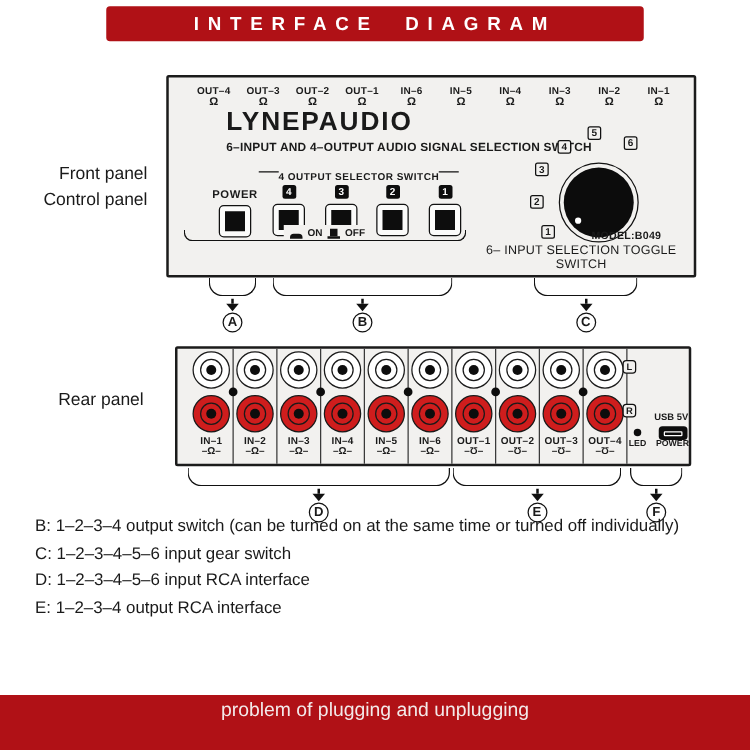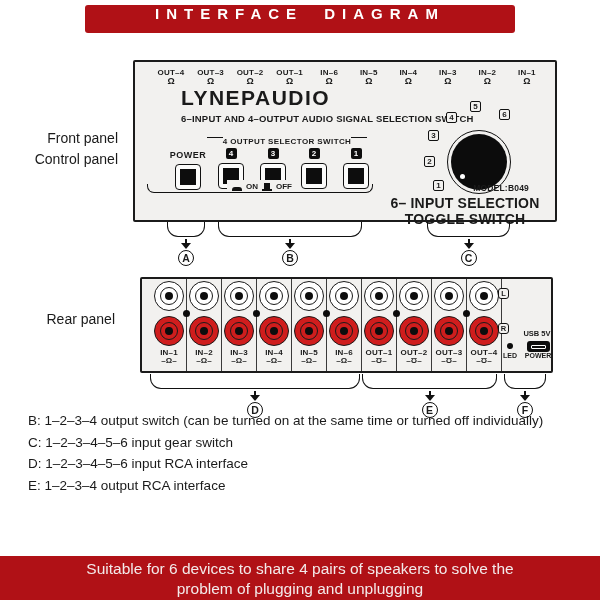--- a/index.html
+++ b/index.html
@@ -4,21 +4,21 @@
 <style>
   * { margin:0; padding:0; box-sizing:border-box; }
   html,body { background:#ffffff; }
   body { font-family:"Liberation Sans", sans-serif; color:#1a1a1a; }
   #stage { position:relative; width:600px; height:600px; background:#ffffff; overflow:hidden; }
 
   
   .banner-top {
     position:absolute; left:85px; top:5px; width:430px; height:28px;
     background:#b01116; border-radius:3px; color:#fff;
-    display:flex; align-items:flex-start; justify-content:center;
+    display:flex; align-items:center; justify-content:center;
     font-size:15px; font-weight:bold; letter-spacing:7px; word-spacing:10px;
   }
   .banner-bottom {
     position:absolute; left:0; top:556px; width:600px; height:44px;
     background:#b01116; color:#f3eaea; text-align:center;
     font-size:15.5px; line-height:20px; padding-top:3px;
   }
 
   
   .side-label { position:absolute; text-align:right; font-size:14px; line-height:21px; }
@@ -67,21 +67,21 @@
   .knob { position:absolute; left:312px; top:68px; width:64px; height:64px; border-radius:50%;
           border:1.5px solid #111; background:#f2f1ef; display:flex; align-items:center; justify-content:center; }
   .knob-inner { width:56px; height:56px; border-radius:50%; background:#0c0c0c; position:relative; }
   .knob-dot { position:absolute; left:9px; bottom:11px; width:5px; height:5px; border-radius:50%; background:#fff; }
 
   .keycap { position:absolute; width:11px; height:11px; border:1px solid #111; border-radius:2px; background:#f2f1ef;
             font-size:8px; font-weight:bold; display:flex; align-items:center; justify-content:center; }
 
   .fp-model { position:absolute; right:26px; top:121px; font-size:8.5px; font-weight:bold; letter-spacing:0.2px; }
   .fp-caption { position:absolute; left:240px; top:133px; width:180px; text-align:center;
-                font-size:14px; font-weight:bold; letter-spacing:0.2px; }
+                font-size:10px; font-weight:normal; letter-spacing:0.2px; }
 
   
   .ch { position:absolute; top:2px; width:34px; display:flex; flex-direction:column; align-items:center; }
   .rca { width:30px; height:30px; border-radius:50%; border:1.5px solid #1a1a1a; background:#fff;
          display:flex; align-items:center; justify-content:center; }
   .rca .ring { width:18px; height:18px; border-radius:50%; border:1.5px solid #1a1a1a; background:inherit;
                display:flex; align-items:center; justify-content:center; }
   .rca .hole { width:8px; height:8px; border-radius:50%; background:#0d0d0d; }
   .rca.red { background:#cf1d1d; }
   .rca.white { margin-bottom:5px; }
@@ -467,17 +467,16 @@
   </div>
 
   <div class="legend">
     <div class="legend-line">B: 1–2–3–4 output switch (can be turned on at the same time or turned off individually)</div>
     <div class="legend-line">C: 1–2–3–4–5–6 input gear switch</div>
     <div class="legend-line">D: 1–2–3–4–5–6 input RCA interface</div>
     <div class="legend-line">E: 1–2–3–4 output RCA interface</div>
   </div>
 
   <div class="banner-bottom">
-    <div>Suitable for 6 devices to share 4 pairs of speakers to solve the</div>
     <div>problem of plugging and unplugging</div>
   </div>
 
 </div>
 
 </body></html>

